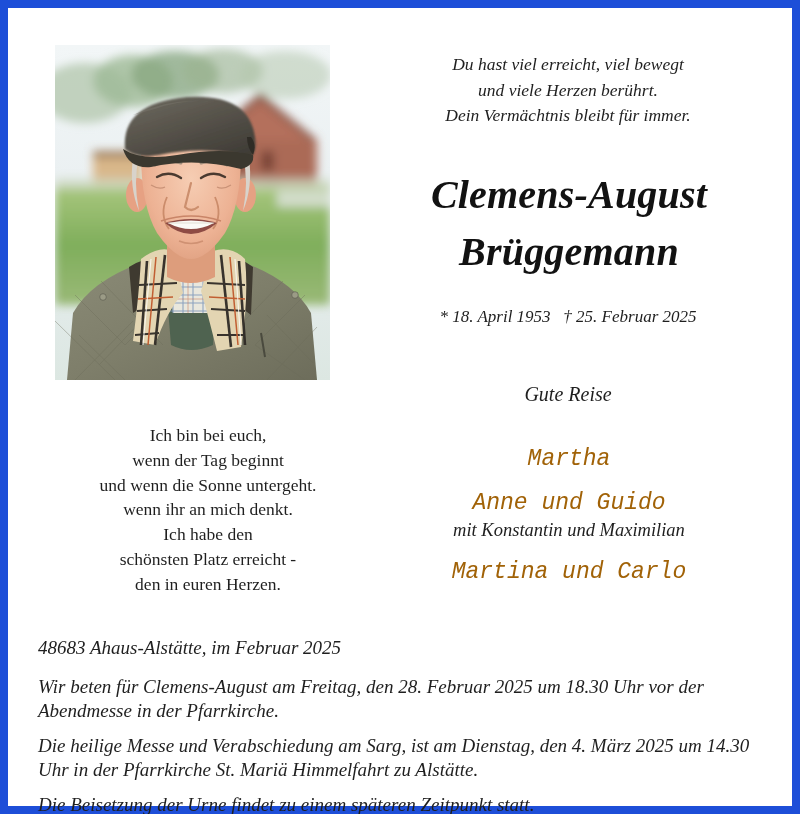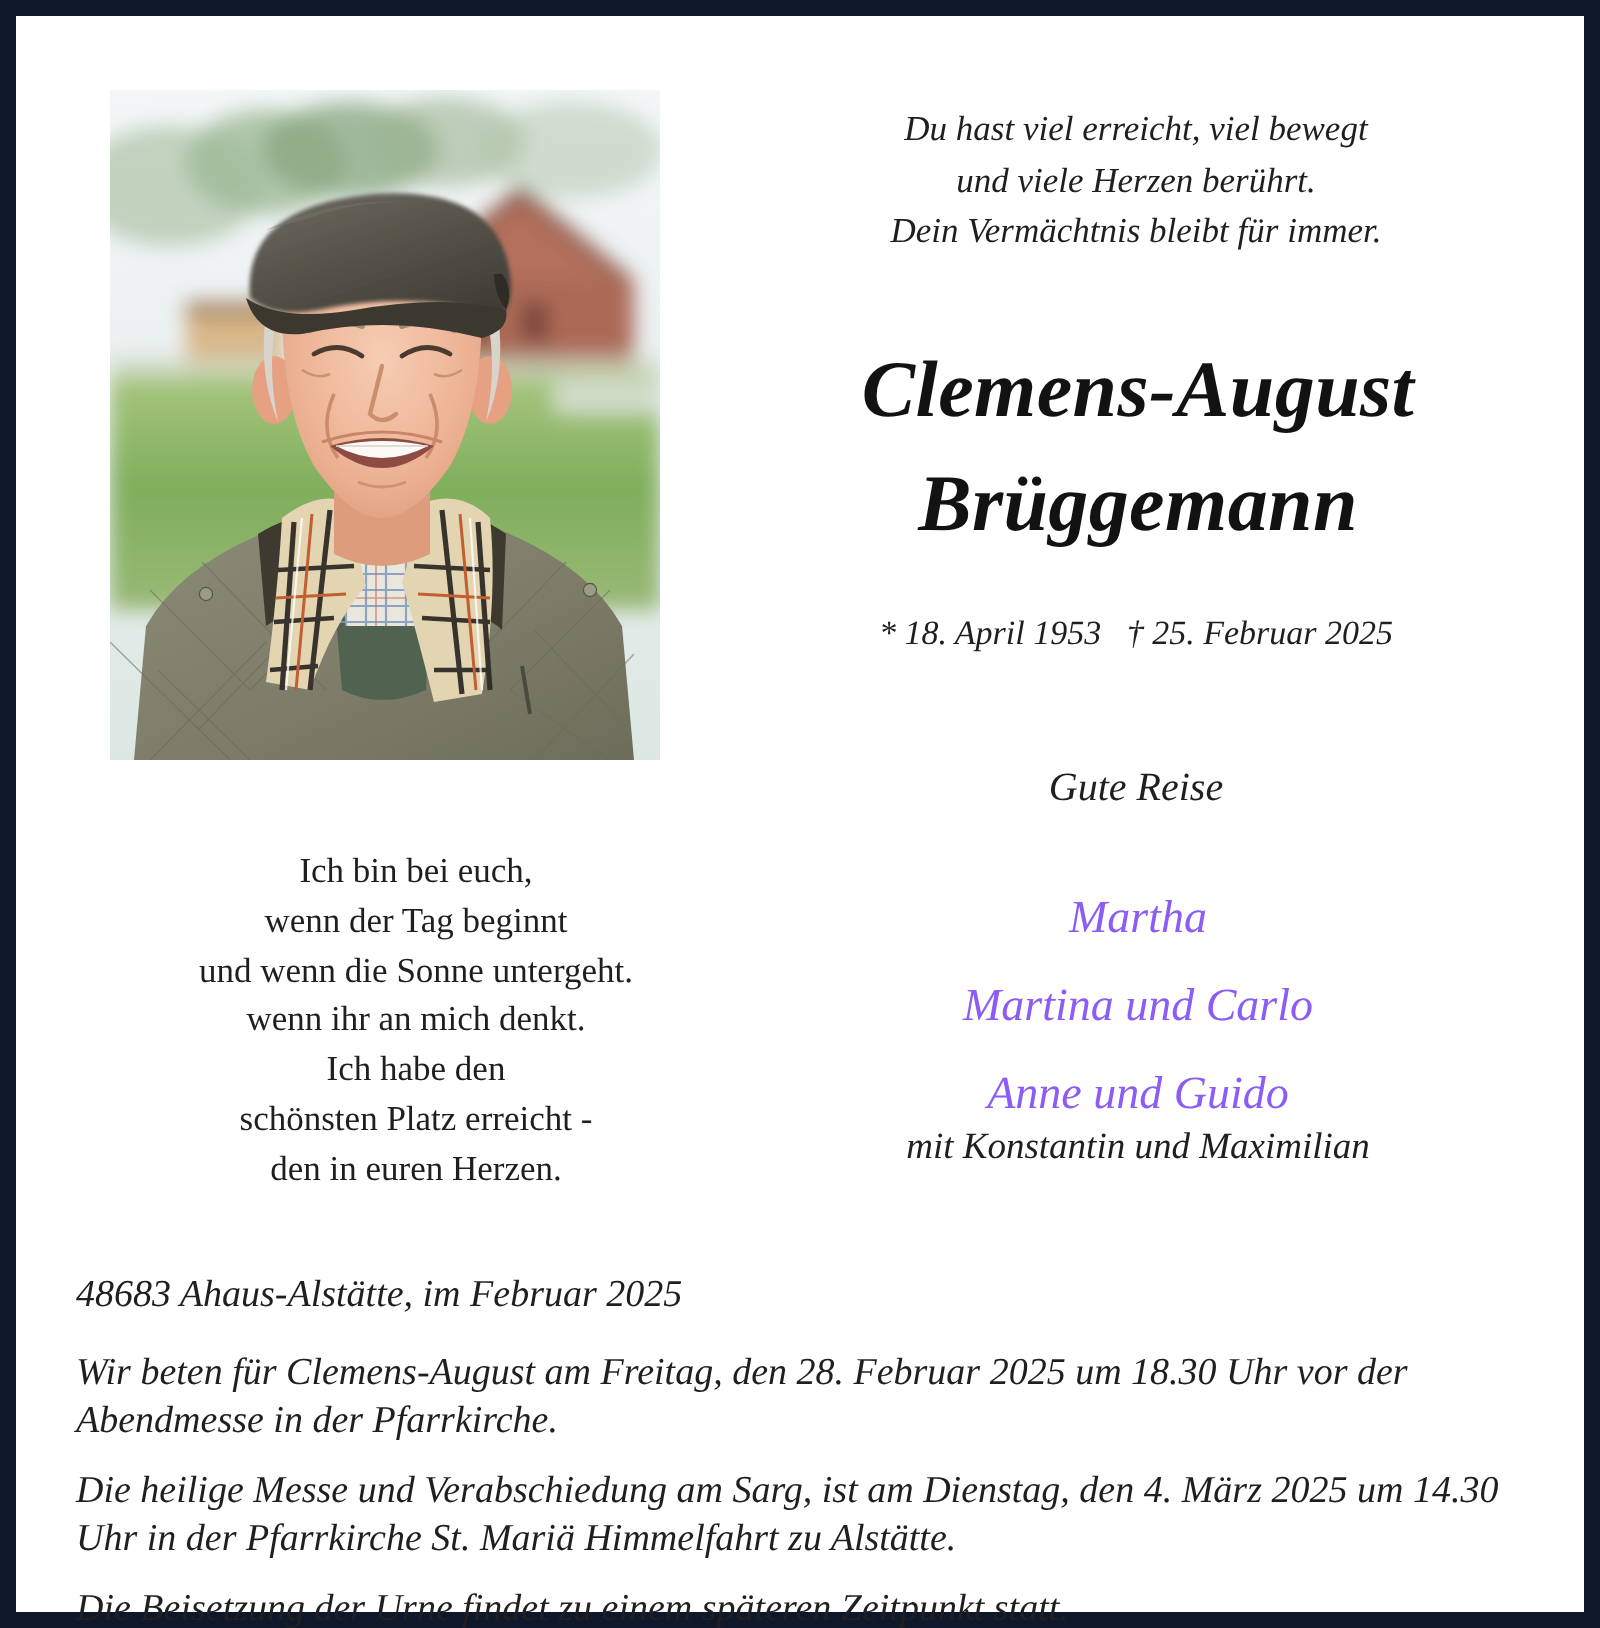--- a/index.html
+++ b/index.html
@@ -13,21 +13,21 @@
     font-family: "Liberation Serif", "DejaVu Serif", serif;
     color: #1a1a1a;
     overflow: hidden;
   }
 
   .obituary-card {
     position: relative;
     width: 800px;
     height: 814px;
     box-sizing: border-box;
-    border: 8px solid #0f172a;
+    border: 8px solid #1d4ed8;
     background: #ffffff;
   }
 
   .card-inner {
     position: relative;
     width: 100%;
     height: 100%;
     background: #ffffff;
   }
 
@@ -103,21 +103,22 @@
     top: 436px;
     width: 386px;
     text-align: center;
   }
   .mourner-group { margin-bottom: 14px; }
   .mourner-group:last-child { margin-bottom: 0; }
   .mourner-primary {
     font-style: italic;
     font-size: 23px;
     line-height: 30px;
-    color: #8b5cf6;
+    color: #a16207;
+    font-family: Liberation Mono, monospace;
   }
   .mourner-secondary {
     font-style: italic;
     font-size: 18.5px;
     line-height: 25px;
     color: #1f1f1f;
   }
 
   
   .memorial-poem {
@@ -323,25 +324,25 @@
 
     <div class="life-dates">* 18. April 1953   † 25. Februar 2025</div>
 
     <div class="farewell">Gute Reise</div>
 
     <div class="mourners">
       <div class="mourner-group">
         <div class="mourner-primary">Martha</div>
       </div>
       <div class="mourner-group">
-        <div class="mourner-primary">Martina und Carlo</div>
+        <div class="mourner-primary">Anne und Guido</div>
+        <div class="mourner-secondary">mit Konstantin und Maximilian</div>
       </div>
       <div class="mourner-group">
-        <div class="mourner-primary">Anne und Guido</div>
-        <div class="mourner-secondary">mit Konstantin und Maximilian</div>
+        <div class="mourner-primary">Martina und Carlo</div>
       </div>
     </div>
 
     <div class="memorial-poem">
       <div>Ich bin bei euch,</div>
       <div>wenn der Tag beginnt</div>
       <div>und wenn die Sonne untergeht.</div>
       <div>wenn ihr an mich denkt.</div>
       <div>Ich habe den</div>
       <div>schönsten Platz erreicht -</div>

